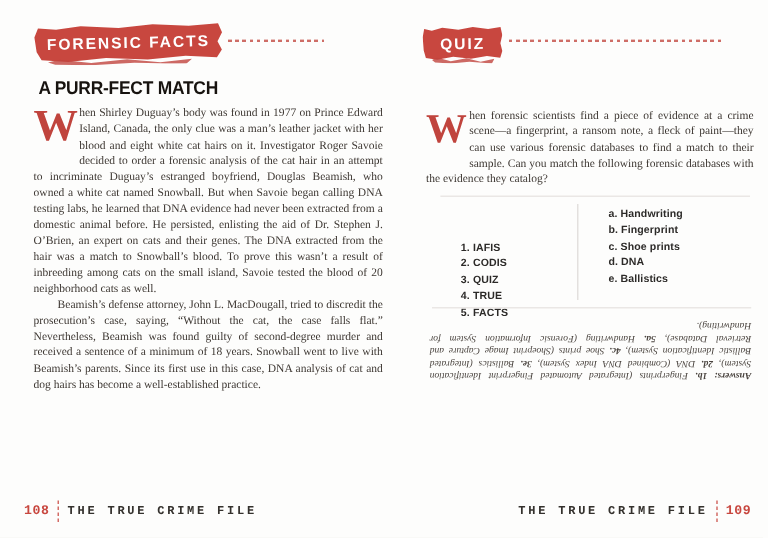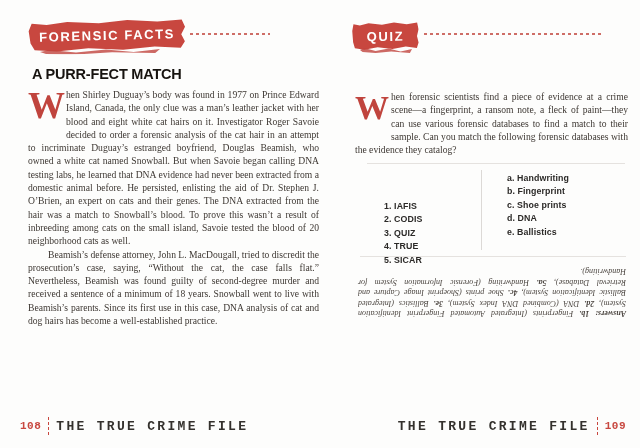--- a/index.html
+++ b/index.html
@@ -103,21 +103,21 @@
   
   .folio {
     position: absolute; bottom: 13px;
     display: flex; align-items: center; gap: 7px;
     font-family: "Liberation Mono", monospace;
   }
   .folio-left  { left: 20px; align-items: center; }
   .folio-right { right: 14px; }
   .page-num { color: #c8473f; font-weight: bold; font-size: 11px; letter-spacing: 0.5px; }
   .folio-divider { width: 0; height: 18px; border-left: 1px dashed #c8473f; }
-  .folio-title { font-size: 13px; font-weight: bold; letter-spacing: 2.3px; color: #34312d; white-space: nowrap; }
+  .folio-title { font-size: 10px; font-weight: bold; letter-spacing: 2.3px; color: #34312d; white-space: nowrap; }
 </style>
 </head>
 <body>
 
 <div class="spread">
 
   <section class="page-section section-left">
 
     <div class="banner banner-facts">
       <span>FORENSIC FACTS</span>
@@ -152,21 +152,21 @@
       <p><span class="dropcap dropcap-right">W</span><span>hen forensic scientists find a piece of evidence at a crime scene—a fingerprint, a ransom note, a fleck of paint—they can use various forensic databases to find a match to their sample. Can you match the following forensic databases with the evidence they catalog?</span></p>
     </div>
 
     <div class="rule rule-top"></div>
 
     <ul class="quiz-list quiz-db">
       <li><span class="q-num">1.</span> <span>IAFIS</span></li>
       <li><span class="q-num">2.</span> <span>CODIS</span></li>
       <li><span class="q-num">3.</span> <span>QUIZ</span></li>
       <li><span class="q-num">4.</span> <span>TRUE</span></li>
-      <li><span class="q-num">5.</span> <span>SICAR</span></li>
+      <li><span class="q-num">5.</span> <span>FACTS</span></li>
     </ul>
 
     <div class="quiz-divider"></div>
 
     <ul class="quiz-list quiz-ev">
       <li><span class="q-num">a.</span> <span>Handwriting</span></li>
       <li><span class="q-num">b.</span> <span>Fingerprint</span></li>
       <li><span class="q-num">c.</span> <span>Shoe prints</span></li>
       <li><span class="q-num">d.</span> <span>DNA</span></li>
       <li><span class="q-num">e.</span> <span>Ballistics</span></li>

